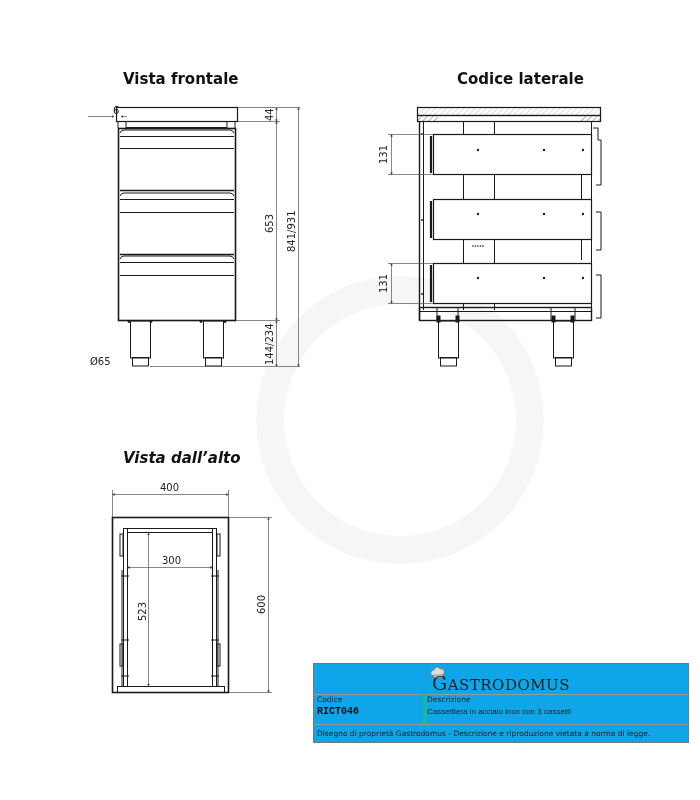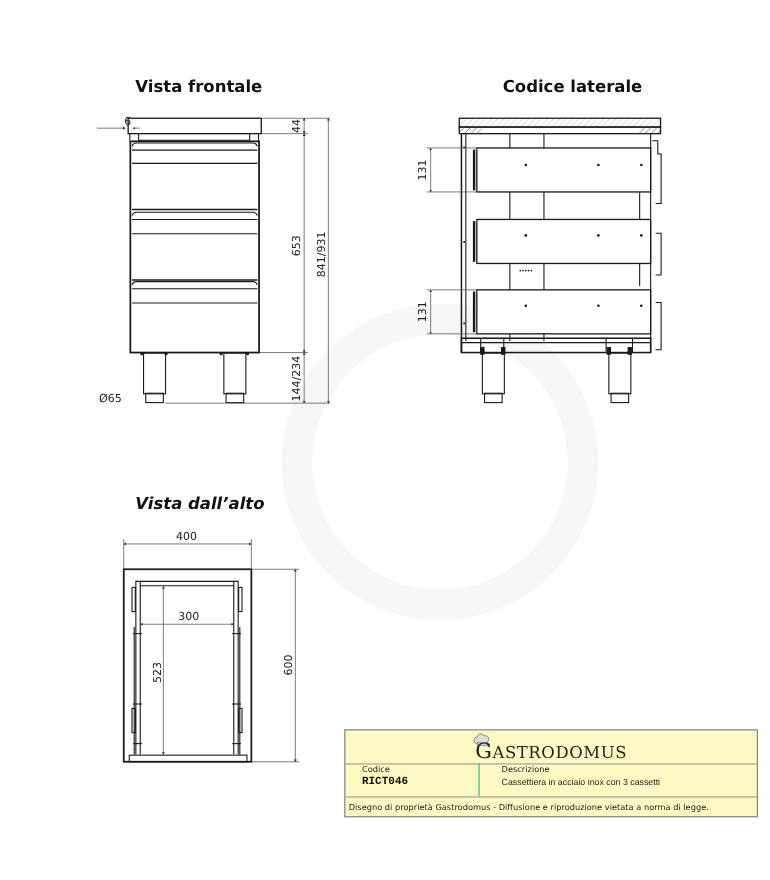--- a/index.html
+++ b/index.html
@@ -1,25 +1,25 @@
 <!DOCTYPE html>
 <html><head>
 <meta charset="utf-8">
 <style>
   html, body { margin: 0; padding: 0; background: #ffffff; }
   body { width: 700px; height: 800px; position: relative; overflow: hidden; font-family: "DejaVu Sans", sans-serif; color: #111; }
   .view-title { position: absolute; font-family: "DejaVu Sans", sans-serif; font-weight: bold; font-size: 15px; color: #111; white-space: nowrap; text-align: center; }
   svg.drawing { position: absolute; left: 0; top: 0; }
   .dim { font-family: "DejaVu Sans", sans-serif; font-size: 10px; fill: #222; }
-  .tb { position: absolute; left: 313px; top: 663px; width: 376px; height: 80px; border: 1px solid #777; box-sizing: border-box; background: #fef9c3; }
+  .tb { position: absolute; left: 313px; top: 663px; width: 376px; height: 80px; border: 1px solid #777; box-sizing: border-box; background: #0ea5e9; }
   .tb-logo { position: absolute; left: 0; top: 0; width: 100%; height: 30px; border-bottom: 1px solid #999; text-align: center; }
   .tb-logo-text { position: absolute; left: 0; right: 0; top: 8px; font-family: "DejaVu Serif", serif; font-size: 15px; letter-spacing: 0.5px; color: #222; }
   .tb-logo-text .cap { font-size: 19px; }
-  .tb-code { position: absolute; left: 12px; top: 30px; width: 109px; height: 30px; border-right: 1px solid #14b8a6; }
-  .tb-desc { position: absolute; left: 110px; top: 30px; right: 0; height: 30px; margin-left: 29px; }
+  .tb-code { position: absolute; left: 0; top: 30px; width: 109px; height: 30px; border-right: 4px solid #14b8a6; }
+  .tb-desc { position: absolute; left: 110px; top: 30px; right: 0; height: 30px; }
   .tb-label { position: absolute; left: 3px; top: 1px; font-size: 7.5px; color: #222; font-family: "DejaVu Sans", sans-serif; }
   .tb-value-bold { position: absolute; left: 3px; top: 12px; font-size: 10px; font-weight: bold; color: #111; font-family: Liberation Mono, monospace; }
   .tb-value { position: absolute; left: 3px; top: 13px; font-size: 8px; color: #222; font-family: Liberation Sans, sans-serif; }
   .tb-footer { position: absolute; left: 0; right: 0; top: 60px; height: 19px; border-top: 1px solid #999; }
   .tb-footer span { position: absolute; left: 3px; top: 4px; font-size: 7.5px; color: #222; font-family: "DejaVu Sans", sans-serif; white-space: nowrap; }
 </style>
 </head>
 <body>
 
 <div class="view-title" style="left:123px; top:70px;">Vista frontale</div>
@@ -231,15 +231,15 @@
   </div>
   <div class="tb-code">
     <span class="tb-label">Codice</span>
     <span class="tb-value-bold">RICT046</span>
   </div>
   <div class="tb-desc">
     <span class="tb-label">Descrizione</span>
     <span class="tb-value">Cassettiera in acciaio inox con 3 cassetti</span>
   </div>
   <div class="tb-footer">
-    <span>Disegno di proprietà Gastrodomus -  Diffusione e riproduzione vietata a norma di legge.</span>
+    <span>Disegno di proprietà Gastrodomus -  Descrizione e riproduzione vietata a norma di legge.</span>
   </div>
 </div>
 
 </body></html>

